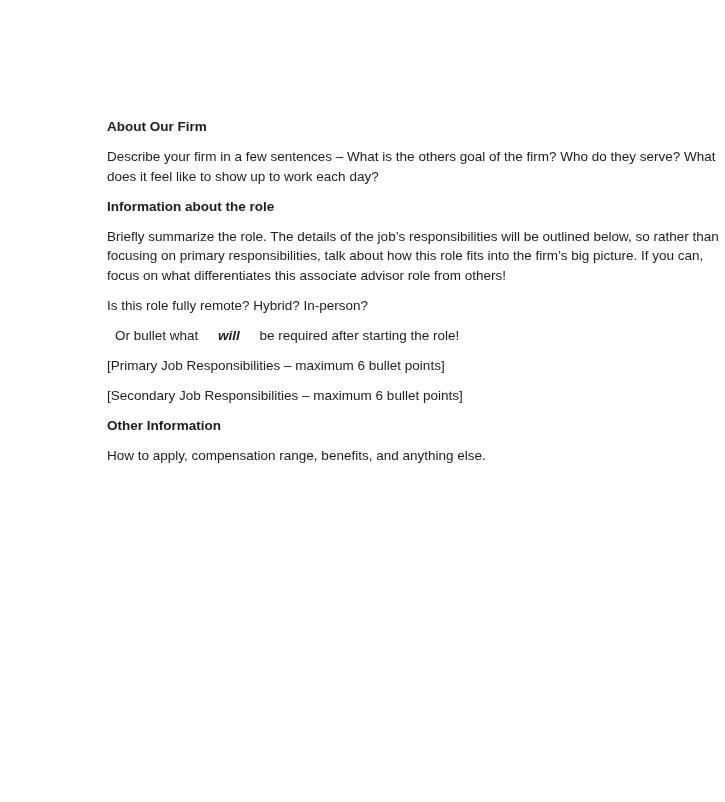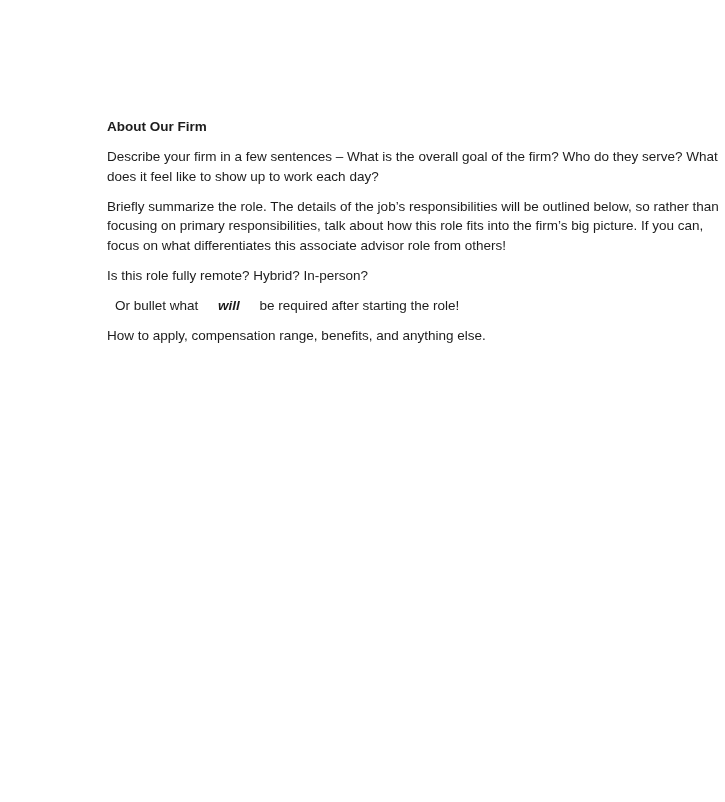--- a/index.html
+++ b/index.html
@@ -32,31 +32,35 @@
   em { font-style: italic; font-weight: bold; }
 </style>
 </head>
 <body>
 
 <div class="page">
   <div class="doc">
 
     <p class="heading">About Our Firm</p>
 
-    <p>Describe your firm in a few sentences – What is the overall goal of the firm? Who do they serve? What does it feel like to show up to work each day?</p>
+    <p>Describe your firm in a few sentences – What is the others goal of the firm? Who do they serve? What does it feel like to show up to work each day?</p>
 
+    <p class="heading">Information about the role</p>
 
     <p>Briefly summarize the role. The details of the job’s responsibilities will be outlined below, so rather than focusing on primary responsibilities, talk about how this role fits into the firm’s big picture. If you can, focus on what differentiates this associate advisor role from others!</p>
 
     <p>Is this role fully remote? Hybrid? In-person?</p>
 
 
     <p><span>Or bullet what </span><em>will</em><span> be required after starting the role!</span></p>
 
 
 
+    <p>[Primary Job Responsibilities – maximum 6 bullet points]</p>
 
+    <p>[Secondary Job Responsibilities – maximum 6 bullet points]</p>
 
+    <p class="heading">Other Information</p>
 
     <p>How to apply, compensation range, benefits, and anything else.</p>
 
   </div>
 </div>
 
 </body></html>

